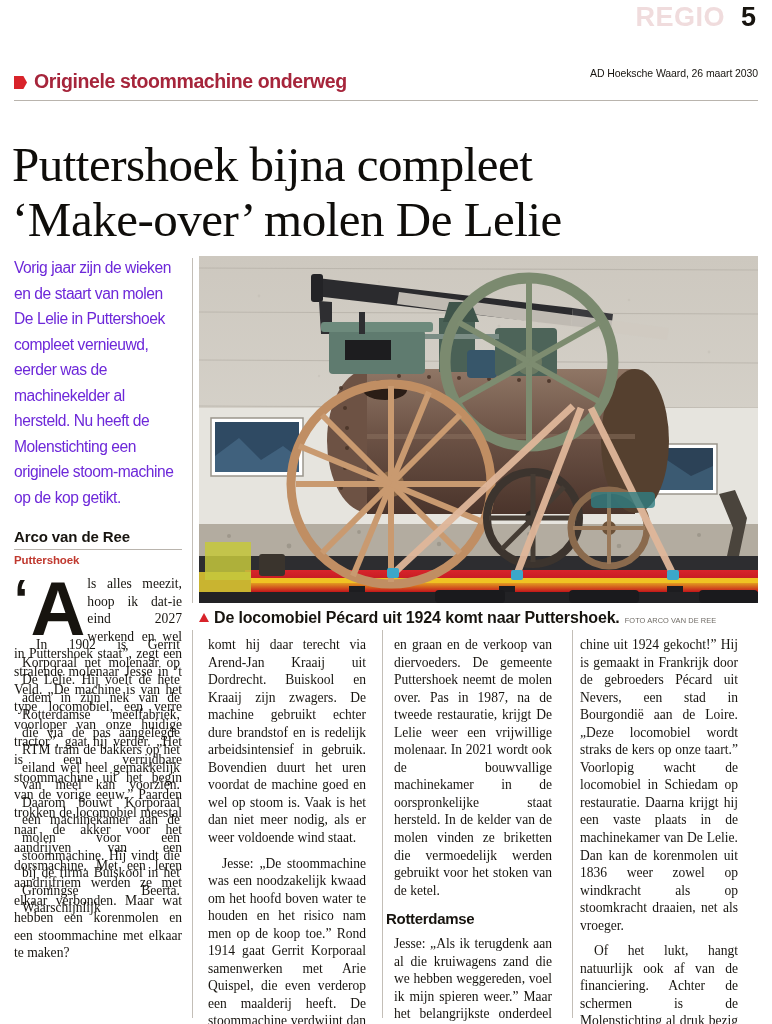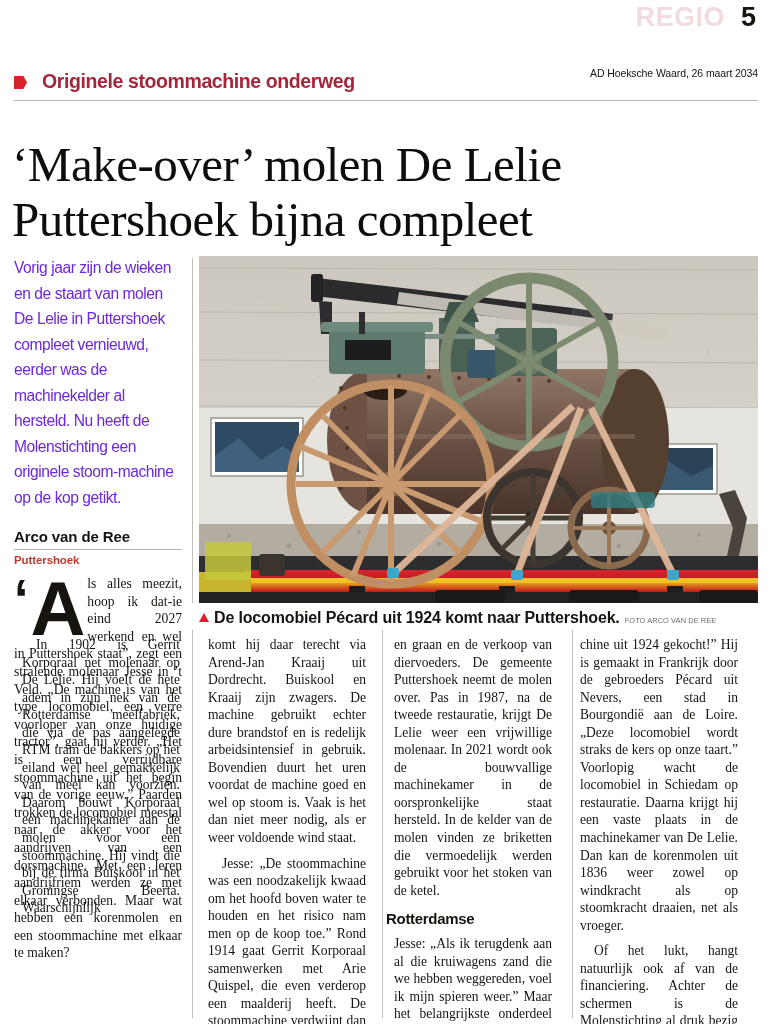--- a/index.html
+++ b/index.html
@@ -59,21 +59,21 @@
   .kicker-row {
     position: absolute;
     top: 70px;
     left: 14px;
     right: 14px;
     height: 30px;
   }
   .kicker {
     display: flex;
     align-items: center;
-    gap: 15px;
+    gap: 7px;
     position: absolute;
     left: 0;
     top: 0;
   }
   .kicker-bullet {
     width: 13px;
     height: 13px;
     background: #d8232a;
     clip-path: polygon(0 0, 72% 0, 100% 50%, 72% 100%, 0 100%);
     flex: none;
@@ -283,27 +283,27 @@
   <div class="masthead">
     <div class="masthead-section">REGIO</div>
     <div class="masthead-pagenum">5</div>
   </div>
 
   <div class="kicker-row">
     <div class="kicker">
       <span class="kicker-bullet"></span>
       <span class="kicker-text">Originele stoommachine onderweg</span>
     </div>
-    <div class="edition-line">AD Hoeksche Waard, 26 maart 2034</div>
+    <div class="edition-line">AD Hoeksche Waard, 26 maart 2030</div>
   </div>
   <div class="rule-under-kicker"></div>
 
   <h1 class="headline">
+    <span class="hl-line">Puttershoek bijna compleet</span>
     <span class="hl-line">‘Make-over’ molen De Lelie</span>
-    <span class="hl-line">Puttershoek bijna compleet</span>
   </h1>
 
   <div class="vrule" style="left:192px; top:258px; height:345px;"></div>
 
   <div class="intro-col">
     <p class="intro-text">Vorig jaar zijn de wieken en de staart van molen De Lelie in Puttershoek compleet vernieuwd, eerder was de machinekelder al hersteld. Nu heeft de Molenstichting een originele stoom-machine op de kop getikt.</p>
     <div class="byline">Arco van de Ree</div>
     <div class="byline-rule"></div>
     <div class="byline-place">Puttershoek</div>
 

